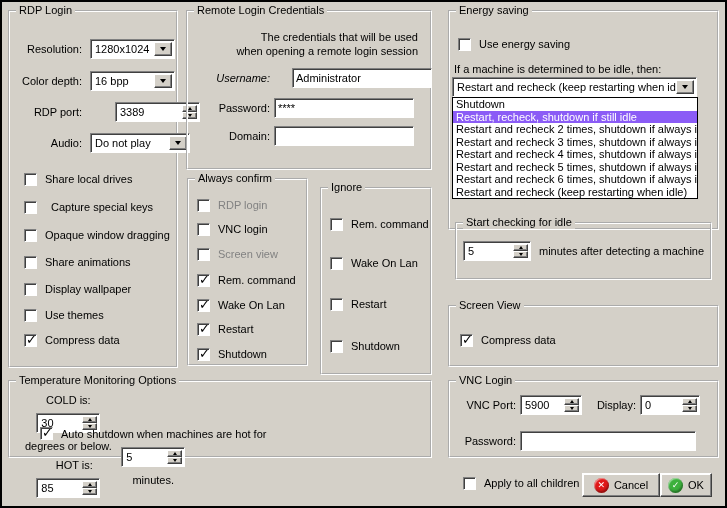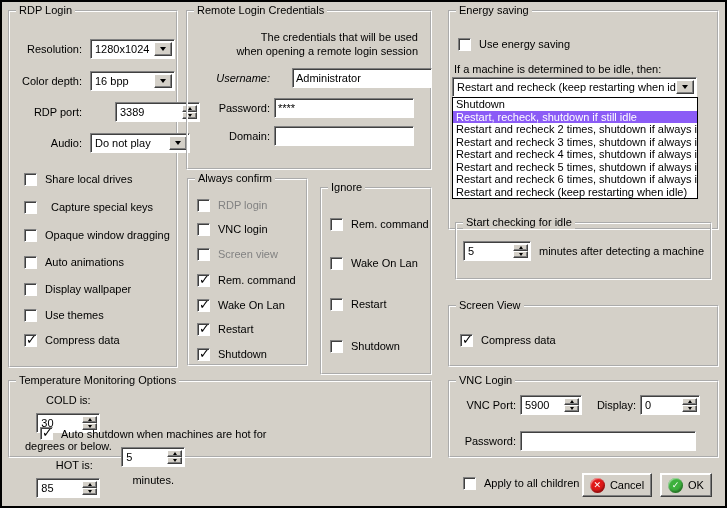--- a/index.html
+++ b/index.html
@@ -140,21 +140,21 @@
     <label class="cbrow" style="left:14px;top:188px;gap:14px;">
       <span class="cb"></span>
       <span class="cbl">Capture special keys</span>
     </label>
     <label class="cbrow" style="left:14px;top:216px;">
       <span class="cb"></span>
       <span class="cbl">Opaque window dragging</span>
     </label>
     <label class="cbrow" style="left:14px;top:243px;">
       <span class="cb"></span>
-      <span class="cbl">Auto animations</span>
+      <span class="cbl">Share animations</span>
     </label>
     <label class="cbrow" style="left:14px;top:270px;">
       <span class="cb"></span>
       <span class="cbl">Display wallpaper</span>
     </label>
     <label class="cbrow" style="left:14px;top:296px;">
       <span class="cb"></span>
       <span class="cbl">Use themes</span>
     </label>
     <label class="cbrow checked" style="left:14px;top:321px;">
@@ -356,21 +356,21 @@
       </span>
     </div>
     <span class="lbl" style="left:2px;top:53px;width:64px;">Password:</span>
     <input class="field" style="left: 70px; top: 49px; width: 176px;" value="">
   </div>
 
   <label class="cbrow" style="left:463px;top:476px;">
     <span class="cb"></span>
     <span class="cbl">Apply to all children</span>
   </label>
-  <button class="push-btn" style="left:582px;top:473px;width:70px;height:24px;">
+  <button class="push-btn" style="left:582px;top:473px;width:78px;height:24px;">
     <span class="circ ic-cancel" style="background: rgb(224, 24, 24);"></span>
     <span>Cancel</span>
   </button>
   <button class="push-btn" style="left:660px;top:473px;width:52px;height:24px;">
     <span class="circ ic-ok" style="background: rgb(60, 177, 60);"></span>
     <span>OK</span>
   </button>
 
 </div>
 

